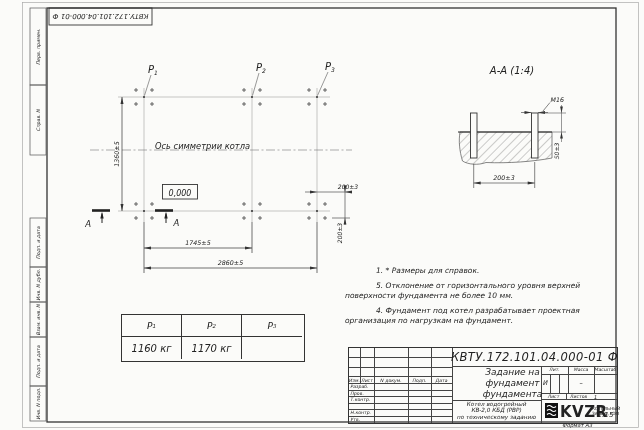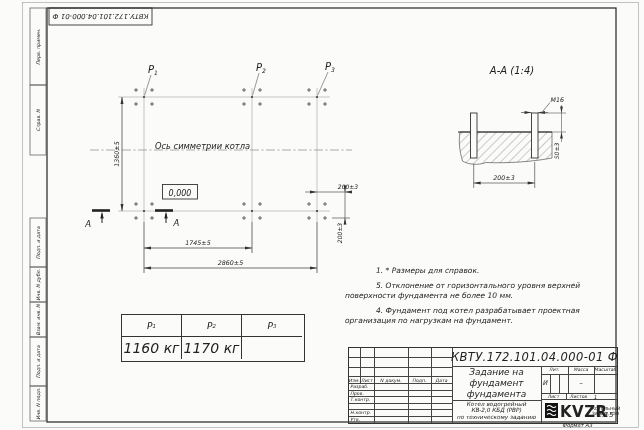--- a/index.html
+++ b/index.html
@@ -10,31 +10,31 @@
   .overlay{position:absolute;color:#222;font-style:italic;}
   
   .notes{left:341px;top:262px;width:270px;font-size:7.5px;line-height:10.6px;}
   .notes p{margin:4px;text-indent:31px;}
   
   .loads{left:121px;top:314px;width:182px;height:46px;border:1px solid #333;
          display:grid;grid-template-columns:60px 60px 60px;grid-template-rows:22px 22px;}
   .loads .cell{border-right:1px solid #333;border-bottom:1px solid #333;
          display:flex;align-items:center;justify-content:center;font-size:9px;}
   .loads .cell:nth-child(3n){border-right:none;}
-  .loads .cell:nth-child(n+4){border-bottom:none;font-size:14px;}
+  .loads .cell:nth-child(n+4){border-bottom:none;font-size:10px;}
   .loads sub{font-size:5.5px;}
   
   .tb{left:348px;top:347px;width:268px;height:75px;border:1.2px solid #333;font-size:4.6px;}
   .tb .vl{position:absolute;width:1px;background:#444;}
   .tb .hl{position:absolute;height:1px;background:#444;}
   .tb .lbl{position:absolute;white-space:nowrap;}
   .tb .ctr{text-align:center;}
   .docnum{left:103px;top:0;width:165px;height:18px;display:flex;align-items:center;
           justify-content:center;font-size:11.5px;letter-spacing:.4px;}
-  .tbtitle{left:103px;top:19px;width:89px;font-size:9px;line-height:11px;text-align:center;}
+  .tbtitle{left:103px;top:19px;width:89px;font-size:9px;line-height:11px;text-align:center;padding-left:16px;}
   .tbsub{left:103px;top:52.5px;width:89px;font-size:5.7px;line-height:6.9px;text-align:center;}
   .brand{font-style:normal;font-weight:bold;font-size:15px;letter-spacing:.5px;}
   .brandsub{font-style:normal;font-size:4.3px;line-height:5.3px;}
   .fmt{left:545px;top:422px;width:65px;text-align:center;font-size:5.3px;}
 </style>
 </head>
 <body>
 
 <div class="sheet">
 

